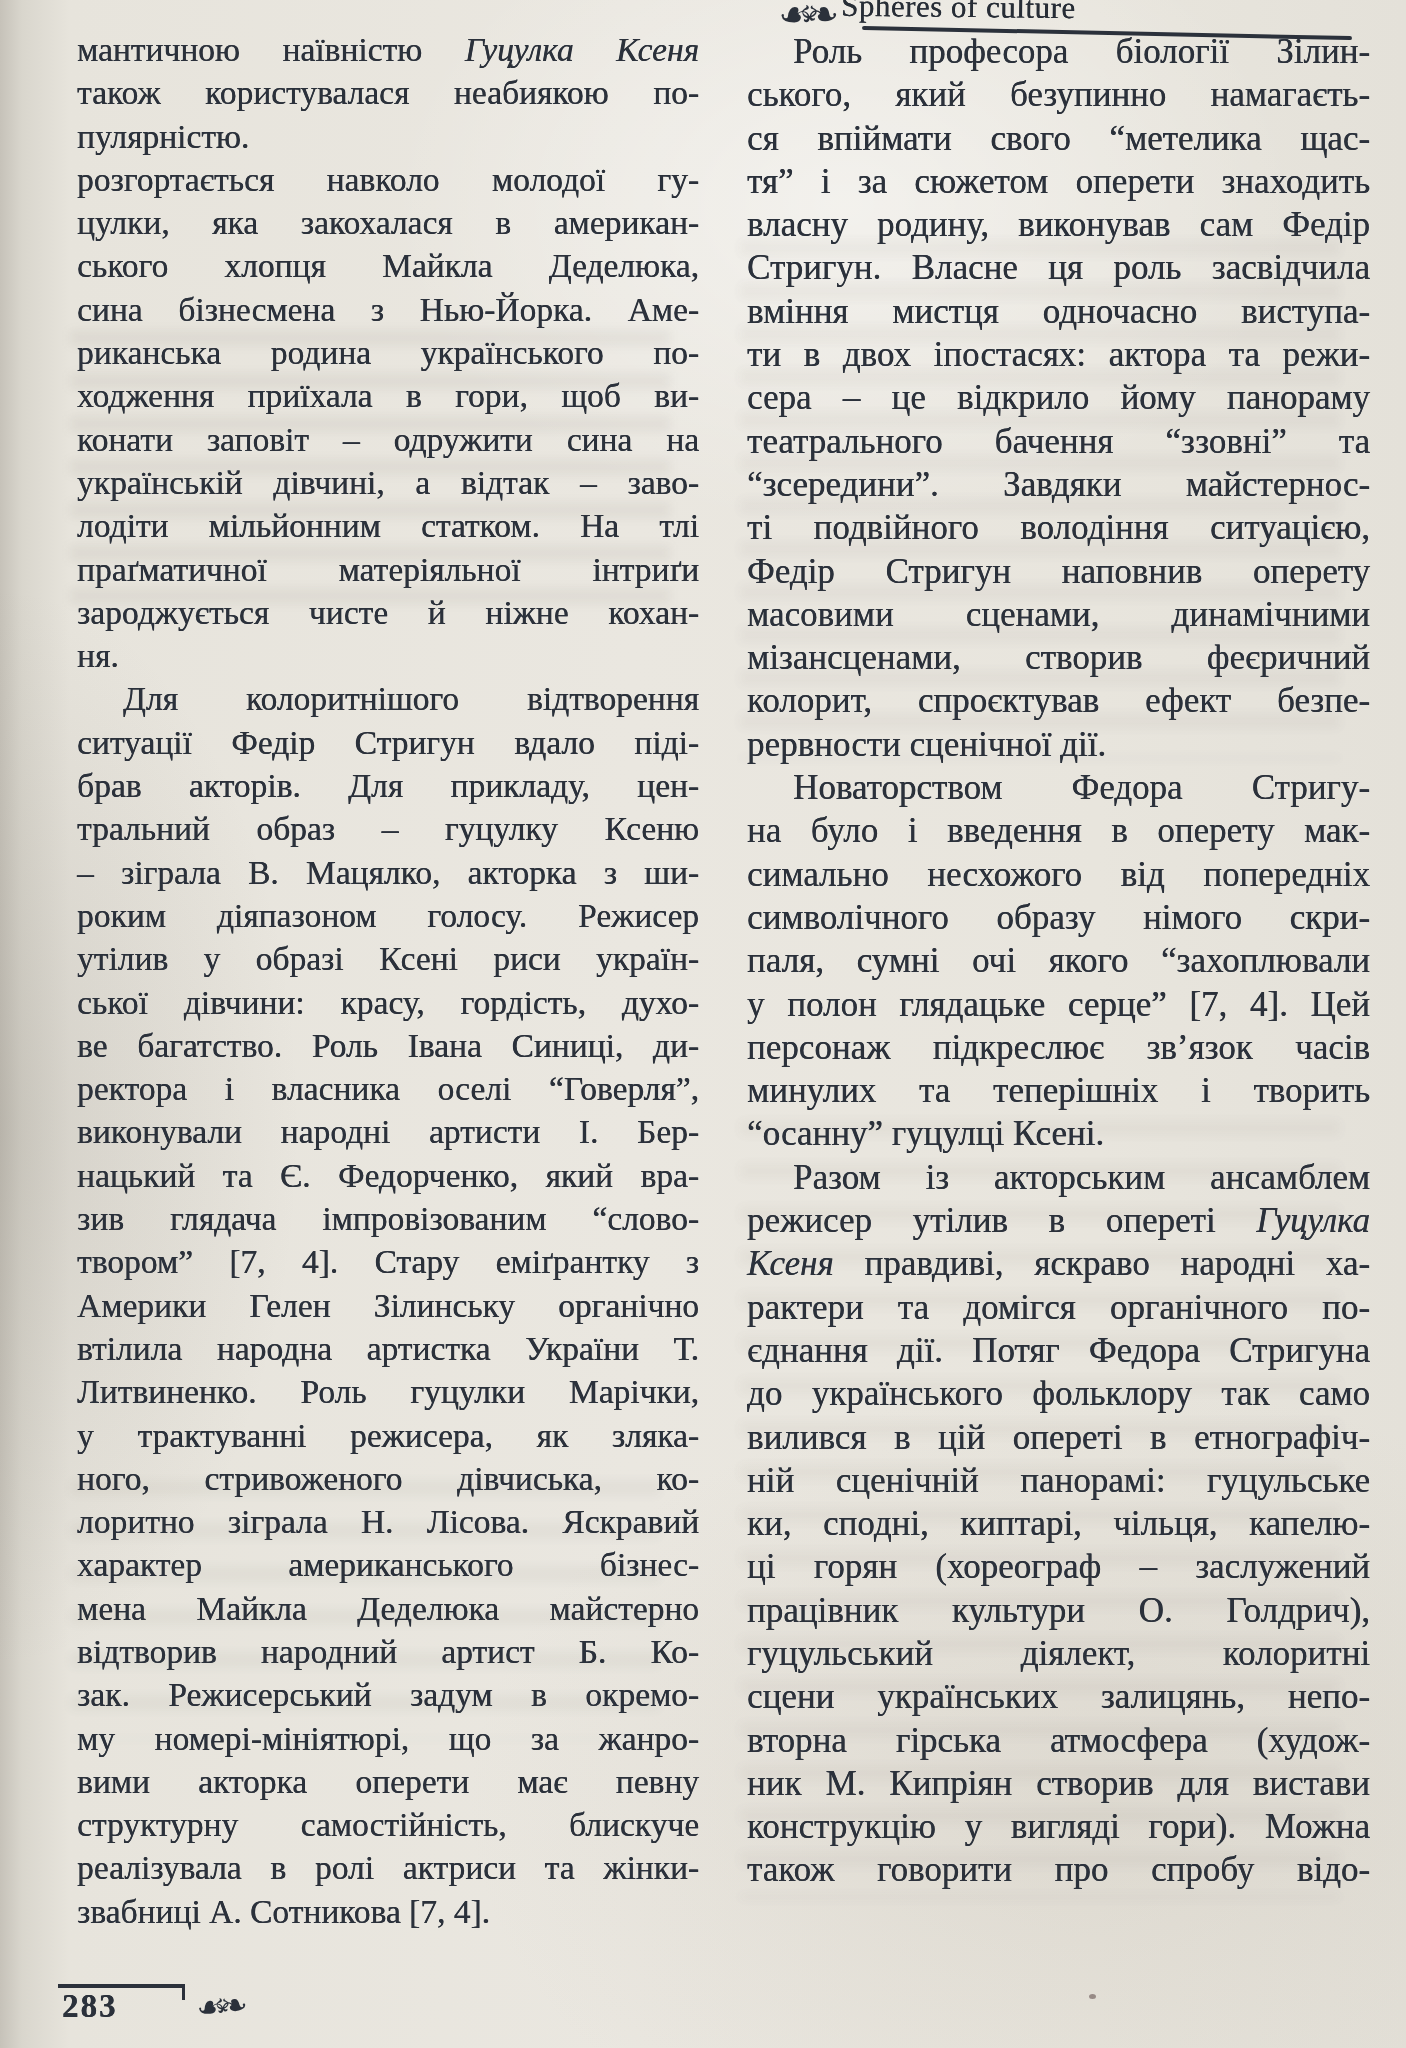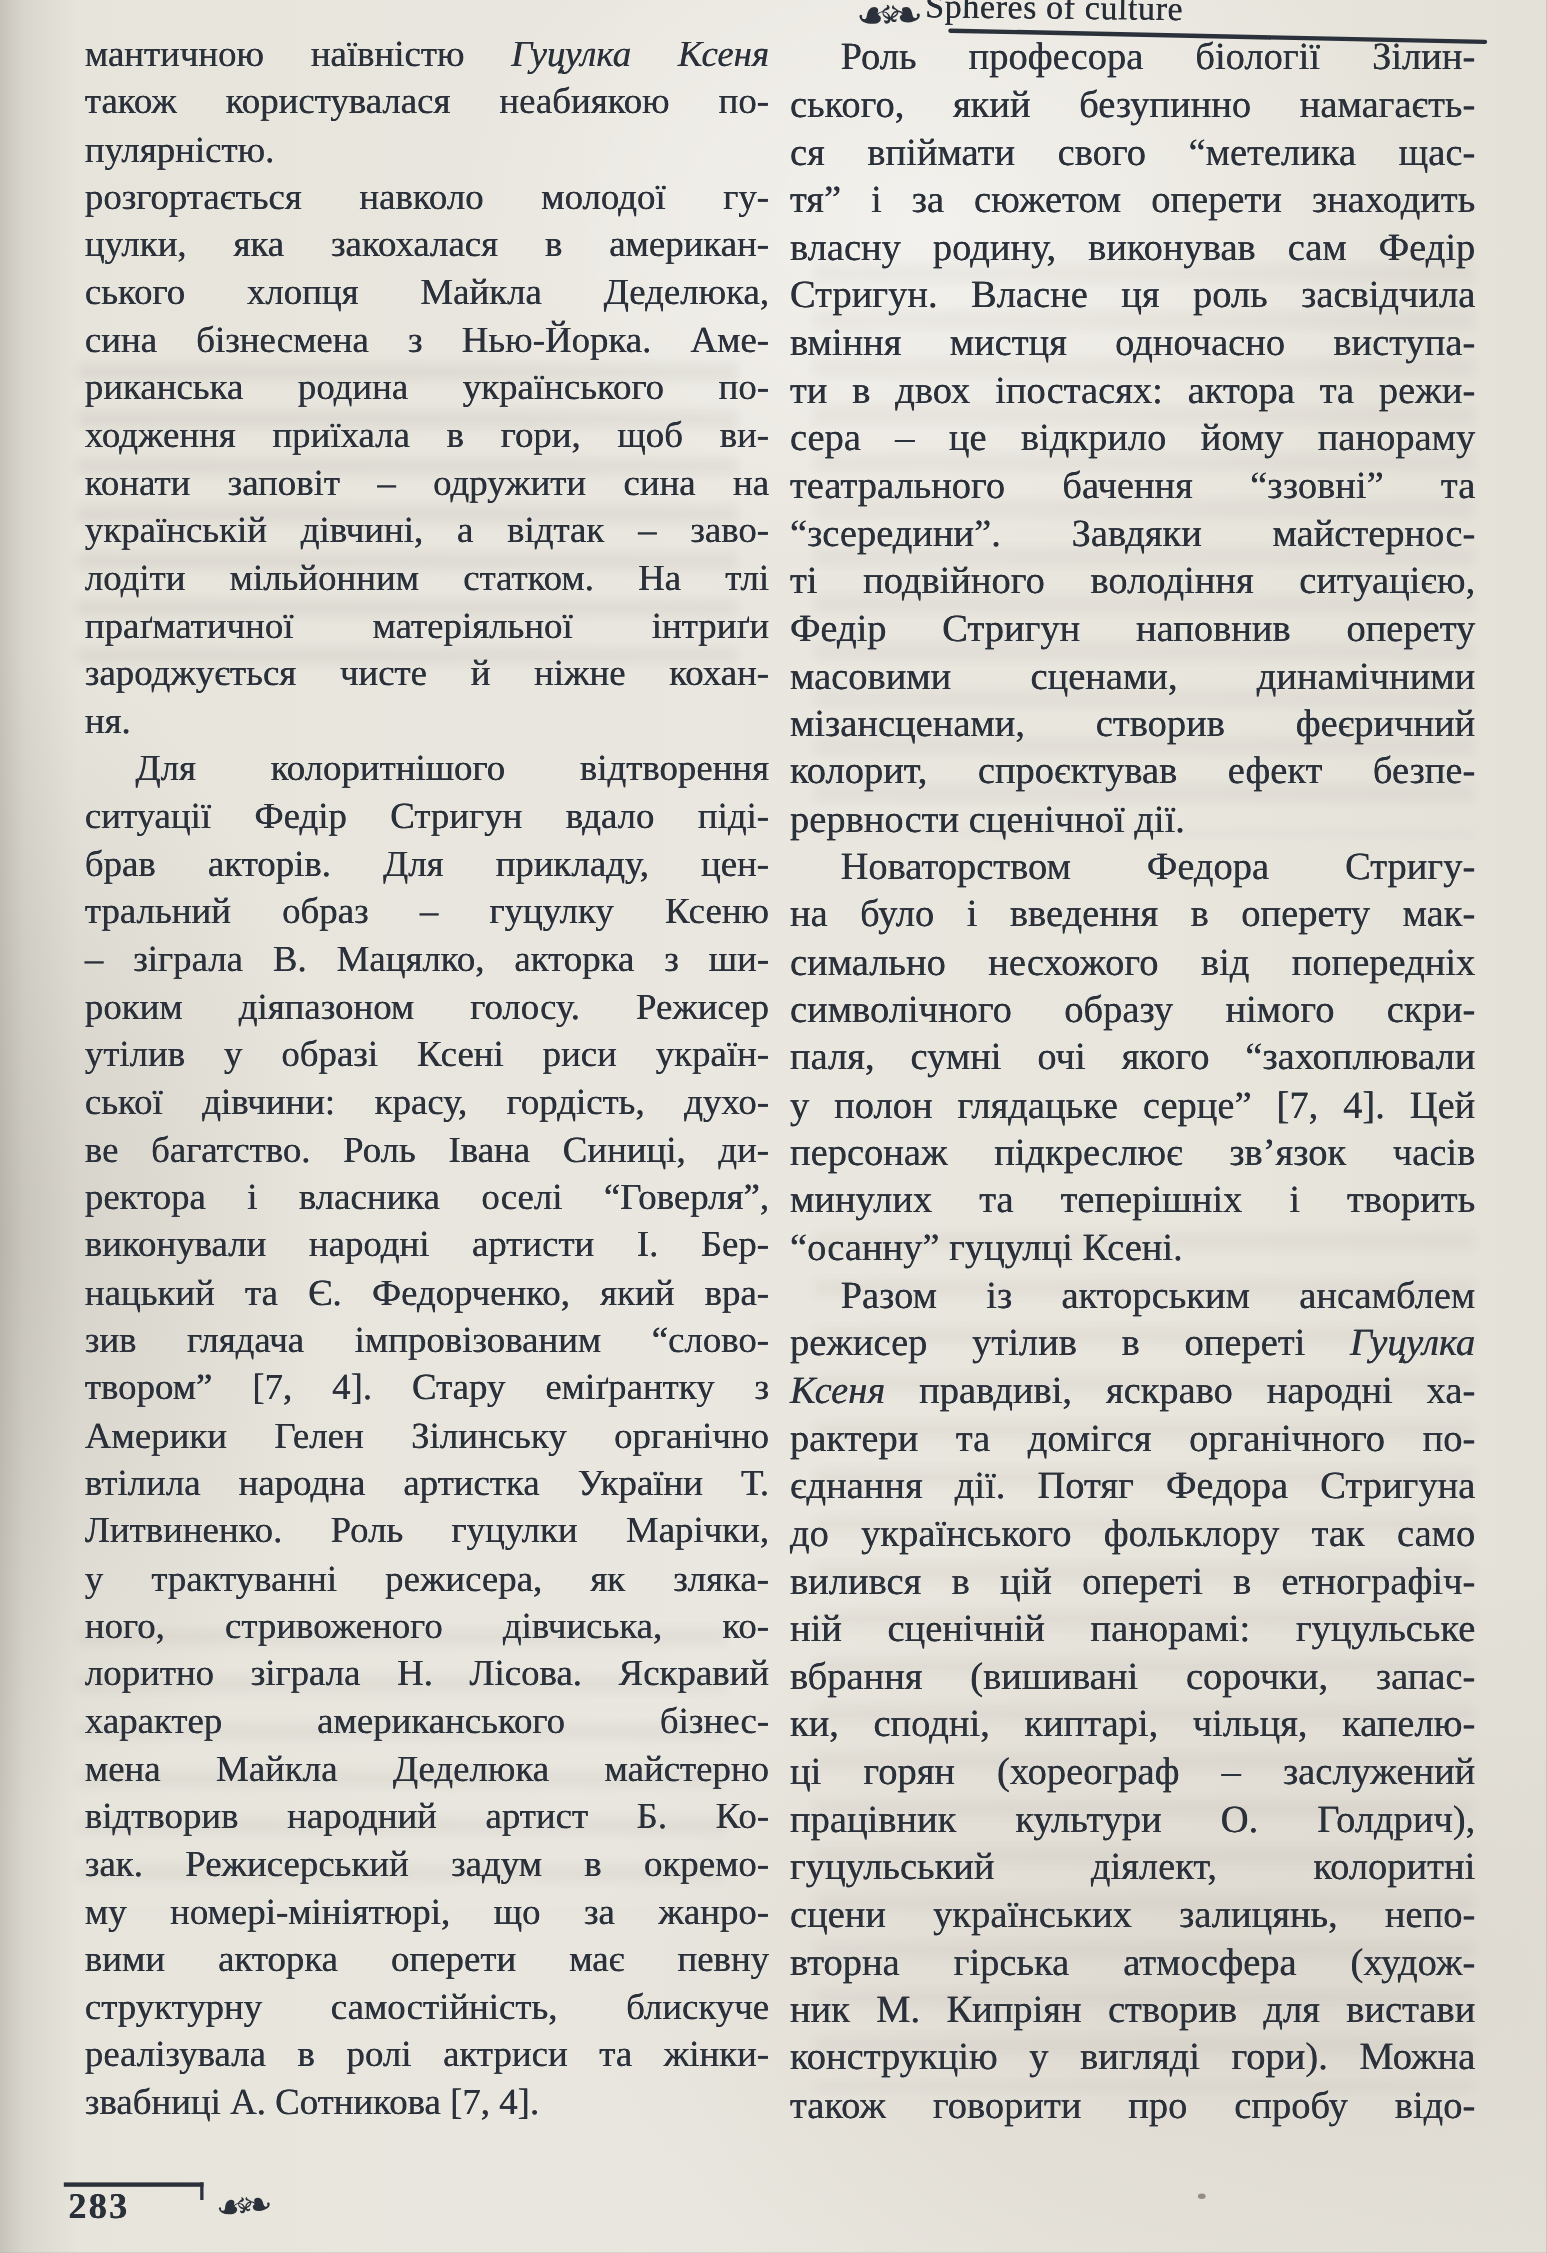--- a/index.html
+++ b/index.html
@@ -37,21 +37,21 @@
     position:absolute;left:862px;top:31px;width:490px;height:4px;
     background:#2b313b;transform:rotate(1.2deg);border-radius:2px;
   }
 
   .col{
     position:absolute;font-size:34px;line-height:43.3px;
     text-shadow:0.35px 0 0 currentColor;
     margin-left:20px;
   }
   .col.left{left:57px;top:28px;width:622px;font-size:33.5px;}
-  .col.right{left:698px;top:30px;width:623px;font-size:35px;}
+  .col.right{left:727px;top:30px;width:623px;font-size:35px;}
   .line{height:43.3px;text-align:justify;text-align-last:justify;white-space:normal;overflow:visible;}
   .line.indent{padding-left:46px;}
   .line.para-end{text-align-last:left;}
   .it{font-style:italic;}
 
   .footer-rule{
     position:absolute;left:58px;top:1984px;width:124px;height:12px;
     border-top:4px solid #2b313b;border-right:3px solid #2b313b;
   }
   .page-number{
@@ -155,21 +155,20 @@
       <div class="line">минулих та теперішніх і творить</div>
       <div class="line para-end">“осанну” гуцулці Ксені.</div>
       <div class="line indent">Разом із акторським ансамблем</div>
       <div class="line"><span>режисер утілив в опереті </span><span class="it">Гуцулка</span></div>
       <div class="line"><span class="it">Ксеня</span><span> правдиві, яскраво народні ха-</span></div>
       <div class="line">рактери та домігся органічного по-</div>
       <div class="line">єднання дії. Потяг Федора Стригуна</div>
       <div class="line">до українського фольклору так само</div>
       <div class="line">вилився в цій опереті в етнографіч-</div>
       <div class="line">ній сценічній панорамі: гуцульське</div>
-      <div class="line">вбрання (вишивані сорочки, запас-</div>
       <div class="line">ки, сподні, киптарі, чільця, капелю-</div>
       <div class="line">ці горян (хореограф – заслужений</div>
       <div class="line">працівник культури О. Голдрич),</div>
       <div class="line">гуцульський діялект, колоритні</div>
       <div class="line">сцени українських залицянь, непо-</div>
       <div class="line">вторна гірська атмосфера (худож-</div>
       <div class="line">ник М. Кипріян створив для вистави</div>
       <div class="line">конструкцію у вигляді гори). Можна</div>
       <div class="line">також говорити про спробу відо-</div>
     </div>

